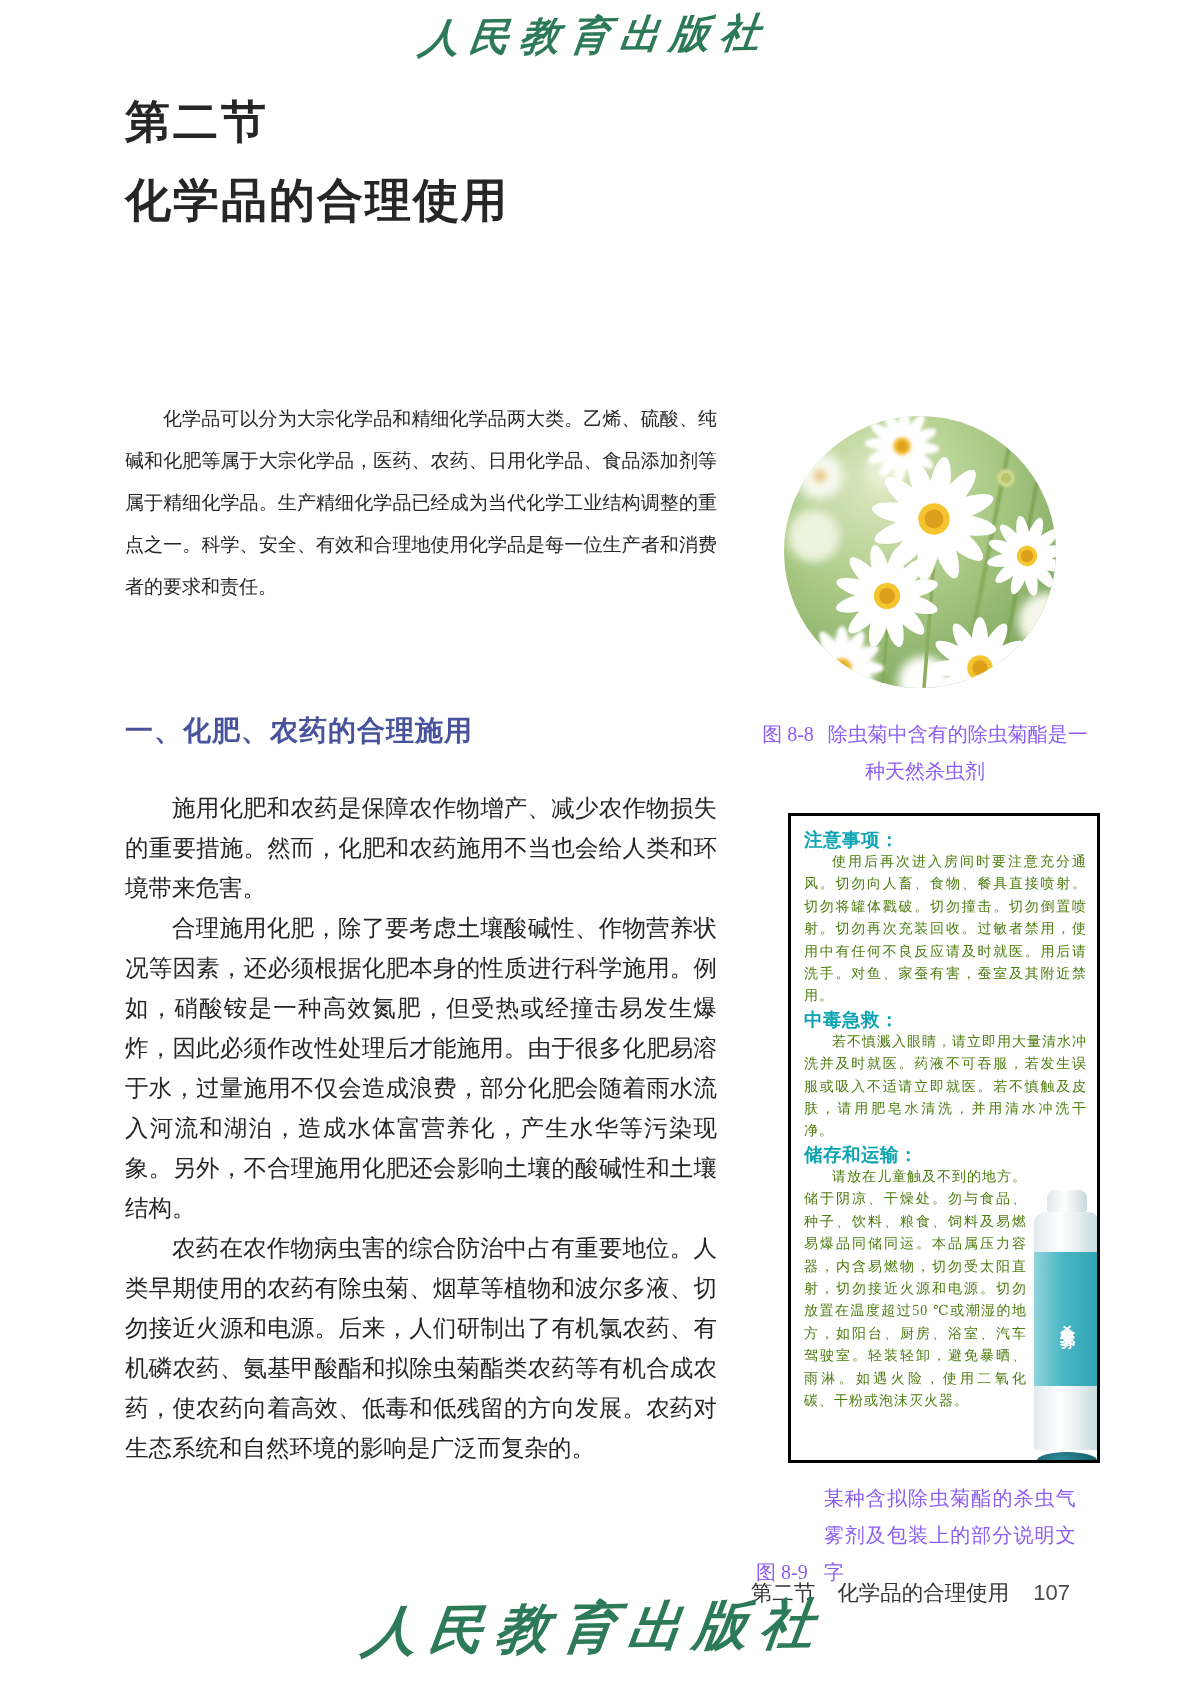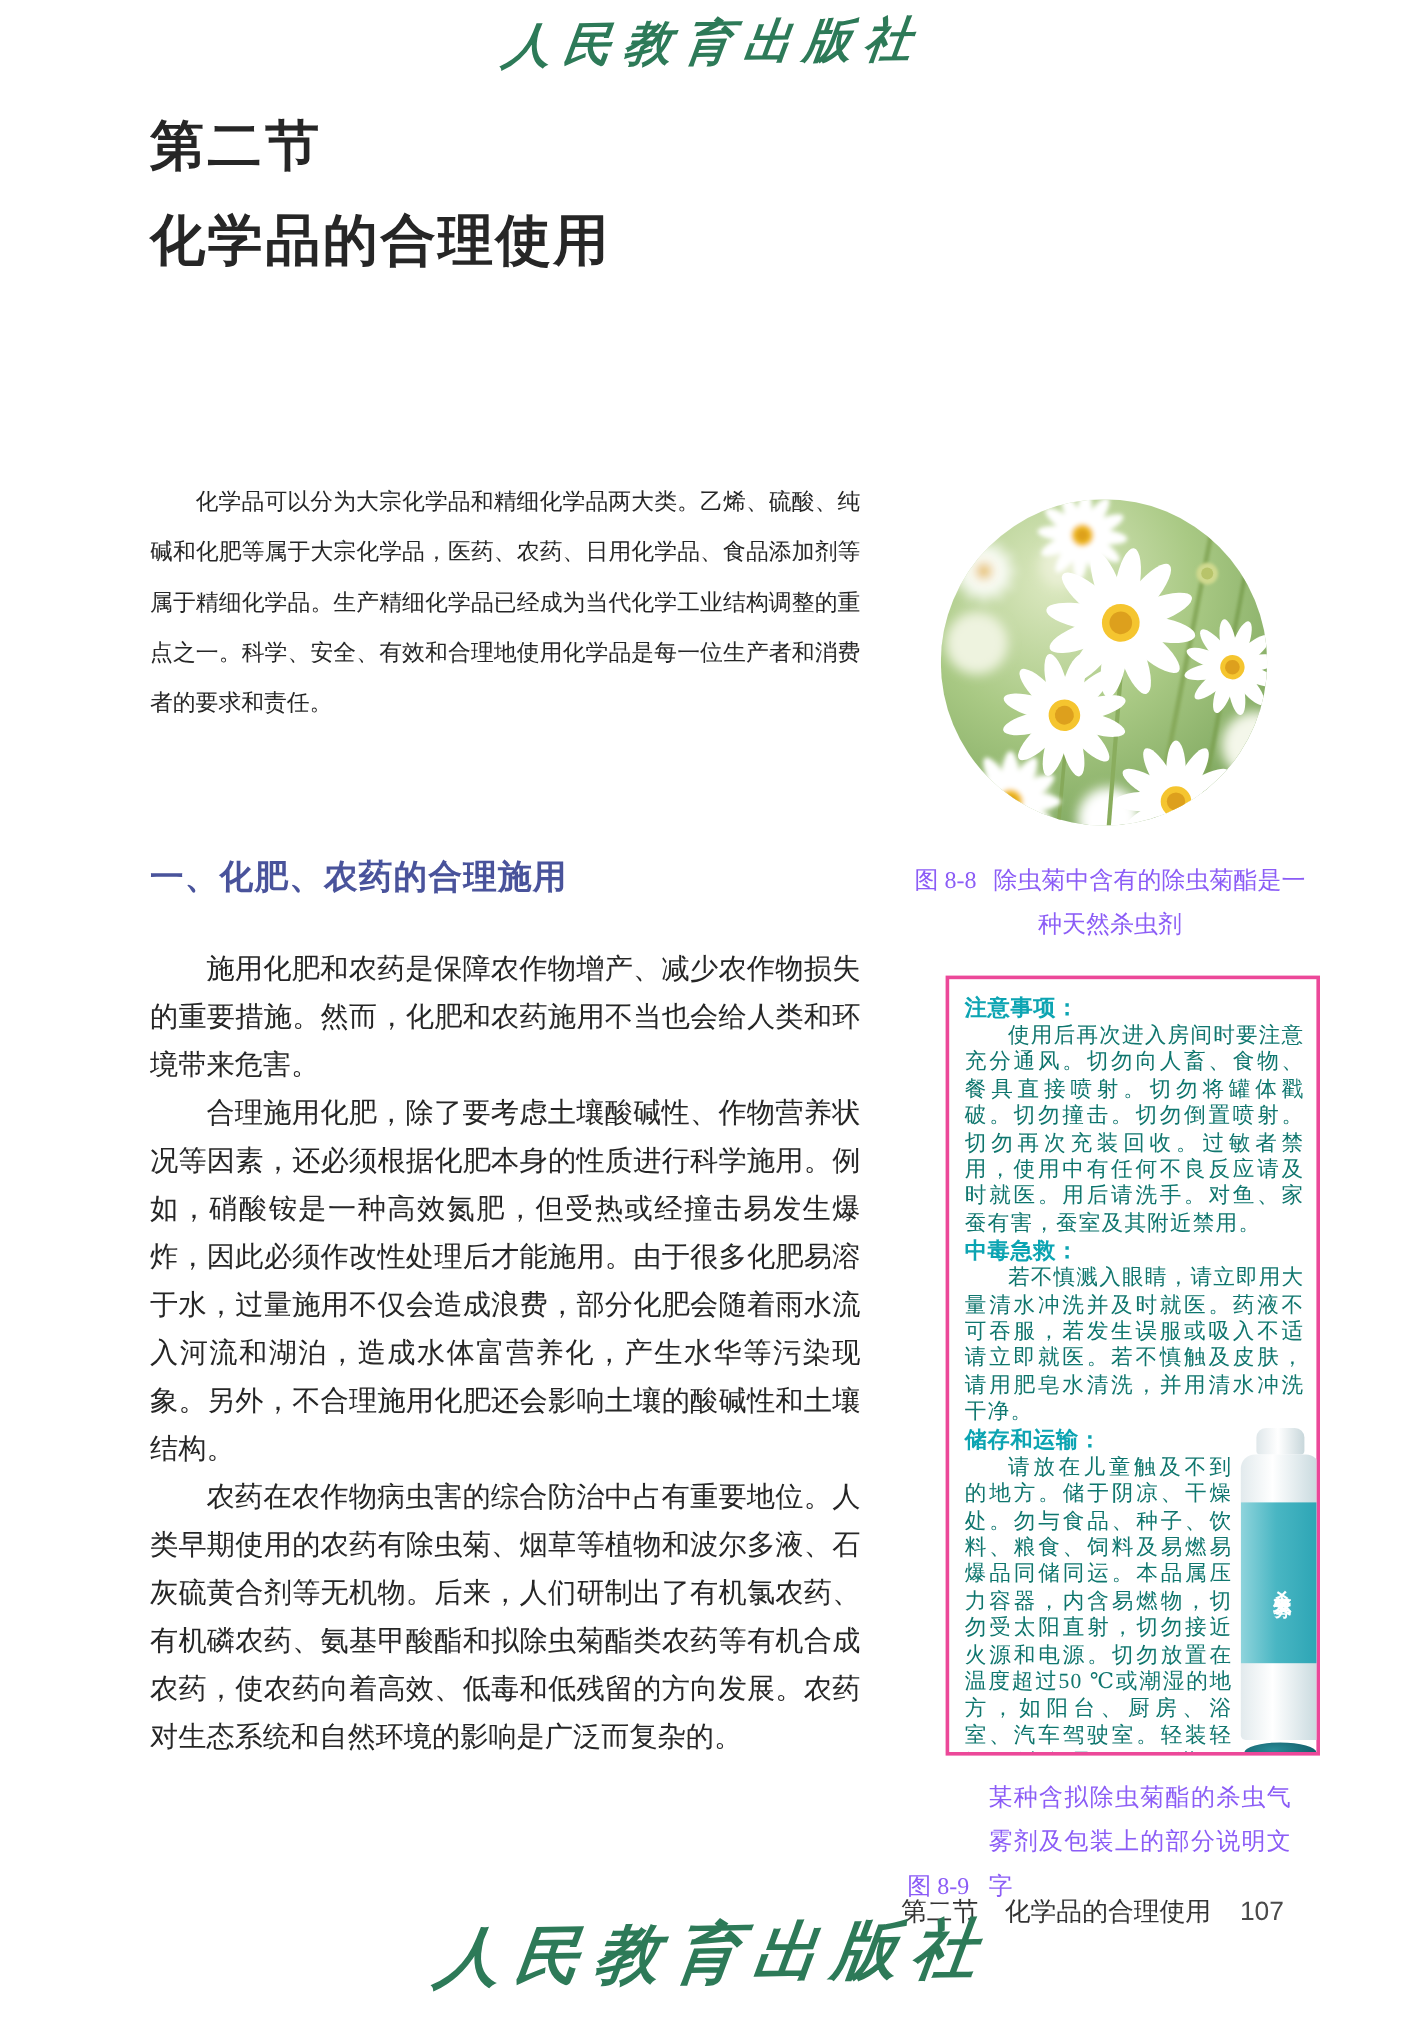--- a/index.html
+++ b/index.html
@@ -39,28 +39,28 @@
     font-size:20px;line-height:37px;color:#8b5cf6;
   }
   .caption-8-8{position:absolute;left:758px;top:716px;width:334px;text-align:center;}
   .caption-8-8 .fig-label{margin-right:14px;}
   .caption-8-9{position:absolute;left:756px;top:1480px;width:350px;display:flex;align-items:flex-end;}
   .caption-8-9 .fig-label{white-space:nowrap;margin-right:16px;}
   .caption-8-9 .fig-text{width:252px;text-align:justify;}
   
   .notice-box{
     position:absolute;left:788px;top:813px;width:312px;height:650px;box-sizing:border-box;
-    border:3px solid #ec4899;padding:12px 10px 10px 13px;overflow:hidden;
+    border:3px solid #000000;padding:12px 10px 10px 13px;overflow:hidden;
   }
   .box-label{
     font-family:"Liberation Sans","DejaVu Sans",sans-serif;
     font-weight:bold;color:#0ca4b2;font-size:18.5px;line-height:23px;letter-spacing:0.5px;
   }
   .box-text{
-    color:#0f766e;font-size:18px;line-height:22.4px;letter-spacing:1px;
+    color:#4d7c0f;font-size:14px;line-height:22.4px;letter-spacing:1px;
     text-align:justify;text-indent:2em;
   }
   .can-spacer{float:right;width:58px;height:262px;margin:0 -4px 0 6px;}
   
   .can{position:absolute;right:-5px;bottom:-9px;width:70px;z-index:2;}
   .can-cap{width:40px;height:22px;margin:0 auto;border-radius:8px 8px 3px 3px;
     background:linear-gradient(90deg,#dfe7ea,#ffffff 45%,#c8d7db);}
   .can-body{position:relative;width:66px;height:238px;margin:0 auto;overflow:hidden;
     border-radius:12px 12px 4px 4px;
     background:linear-gradient(90deg,#e2eaed,#ffffff 40%,#c6d8dd);}
@@ -151,21 +151,21 @@
 
   <div class="figure-caption caption-8-8">
     <span class="fig-label">图 8-8</span><span>除虫菊中含有的除虫菊酯是一种天然杀虫剂</span>
   </div>
 
   <div class="section-heading">一、化肥、农药的合理施用</div>
 
   <div class="body-paragraphs">
     <p>施用化肥和农药是保障农作物增产、减少农作物损失的重要措施。然而，化肥和农药施用不当也会给人类和环境带来危害。</p>
     <p>合理施用化肥，除了要考虑土壤酸碱性、作物营养状况等因素，还必须根据化肥本身的性质进行科学施用。例如，硝酸铵是一种高效氮肥，但受热或经撞击易发生爆炸，因此必须作改性处理后才能施用。由于很多化肥易溶于水，过量施用不仅会造成浪费，部分化肥会随着雨水流入河流和湖泊，造成水体富营养化，产生水华等污染现象。另外，不合理施用化肥还会影响土壤的酸碱性和土壤结构。</p>
-    <p>农药在农作物病虫害的综合防治中占有重要地位。人类早期使用的农药有除虫菊、烟草等植物和波尔多液、石灰硫黄合剂等无机物。后来，人们研制出了有机氯农药、有机磷农药、氨基甲酸酯和拟除虫菊酯类农药等有机合成农药，使农药向着高效、低毒和低残留的方向发展。农药对生态系统和自然环境的影响是广泛而复杂的。</p>
+    <p>农药在农作物病虫害的综合防治中占有重要地位。人类早期使用的农药有除虫菊、烟草等植物和波尔多液、切勿接近火源和电源。后来，人们研制出了有机氯农药、有机磷农药、氨基甲酸酯和拟除虫菊酯类农药等有机合成农药，使农药向着高效、低毒和低残留的方向发展。农药对生态系统和自然环境的影响是广泛而复杂的。</p>
   </div>
 
   <div class="notice-box">
     <div>
       <div class="box-label">注意事项：</div>
       <div class="box-text">使用后再次进入房间时要注意充分通风。切勿向人畜、食物、餐具直接喷射。切勿将罐体戳破。切勿撞击。切勿倒置喷射。切勿再次充装回收。过敏者禁用，使用中有任何不良反应请及时就医。用后请洗手。对鱼、家蚕有害，蚕室及其附近禁用。</div>
     </div>
     <div>
       <div class="box-label">中毒急救：</div>
       <div class="box-text">若不慎溅入眼睛，请立即用大量清水冲洗并及时就医。药液不可吞服，若发生误服或吸入不适请立即就医。若不慎触及皮肤，请用肥皂水清洗，并用清水冲洗干净。</div>

